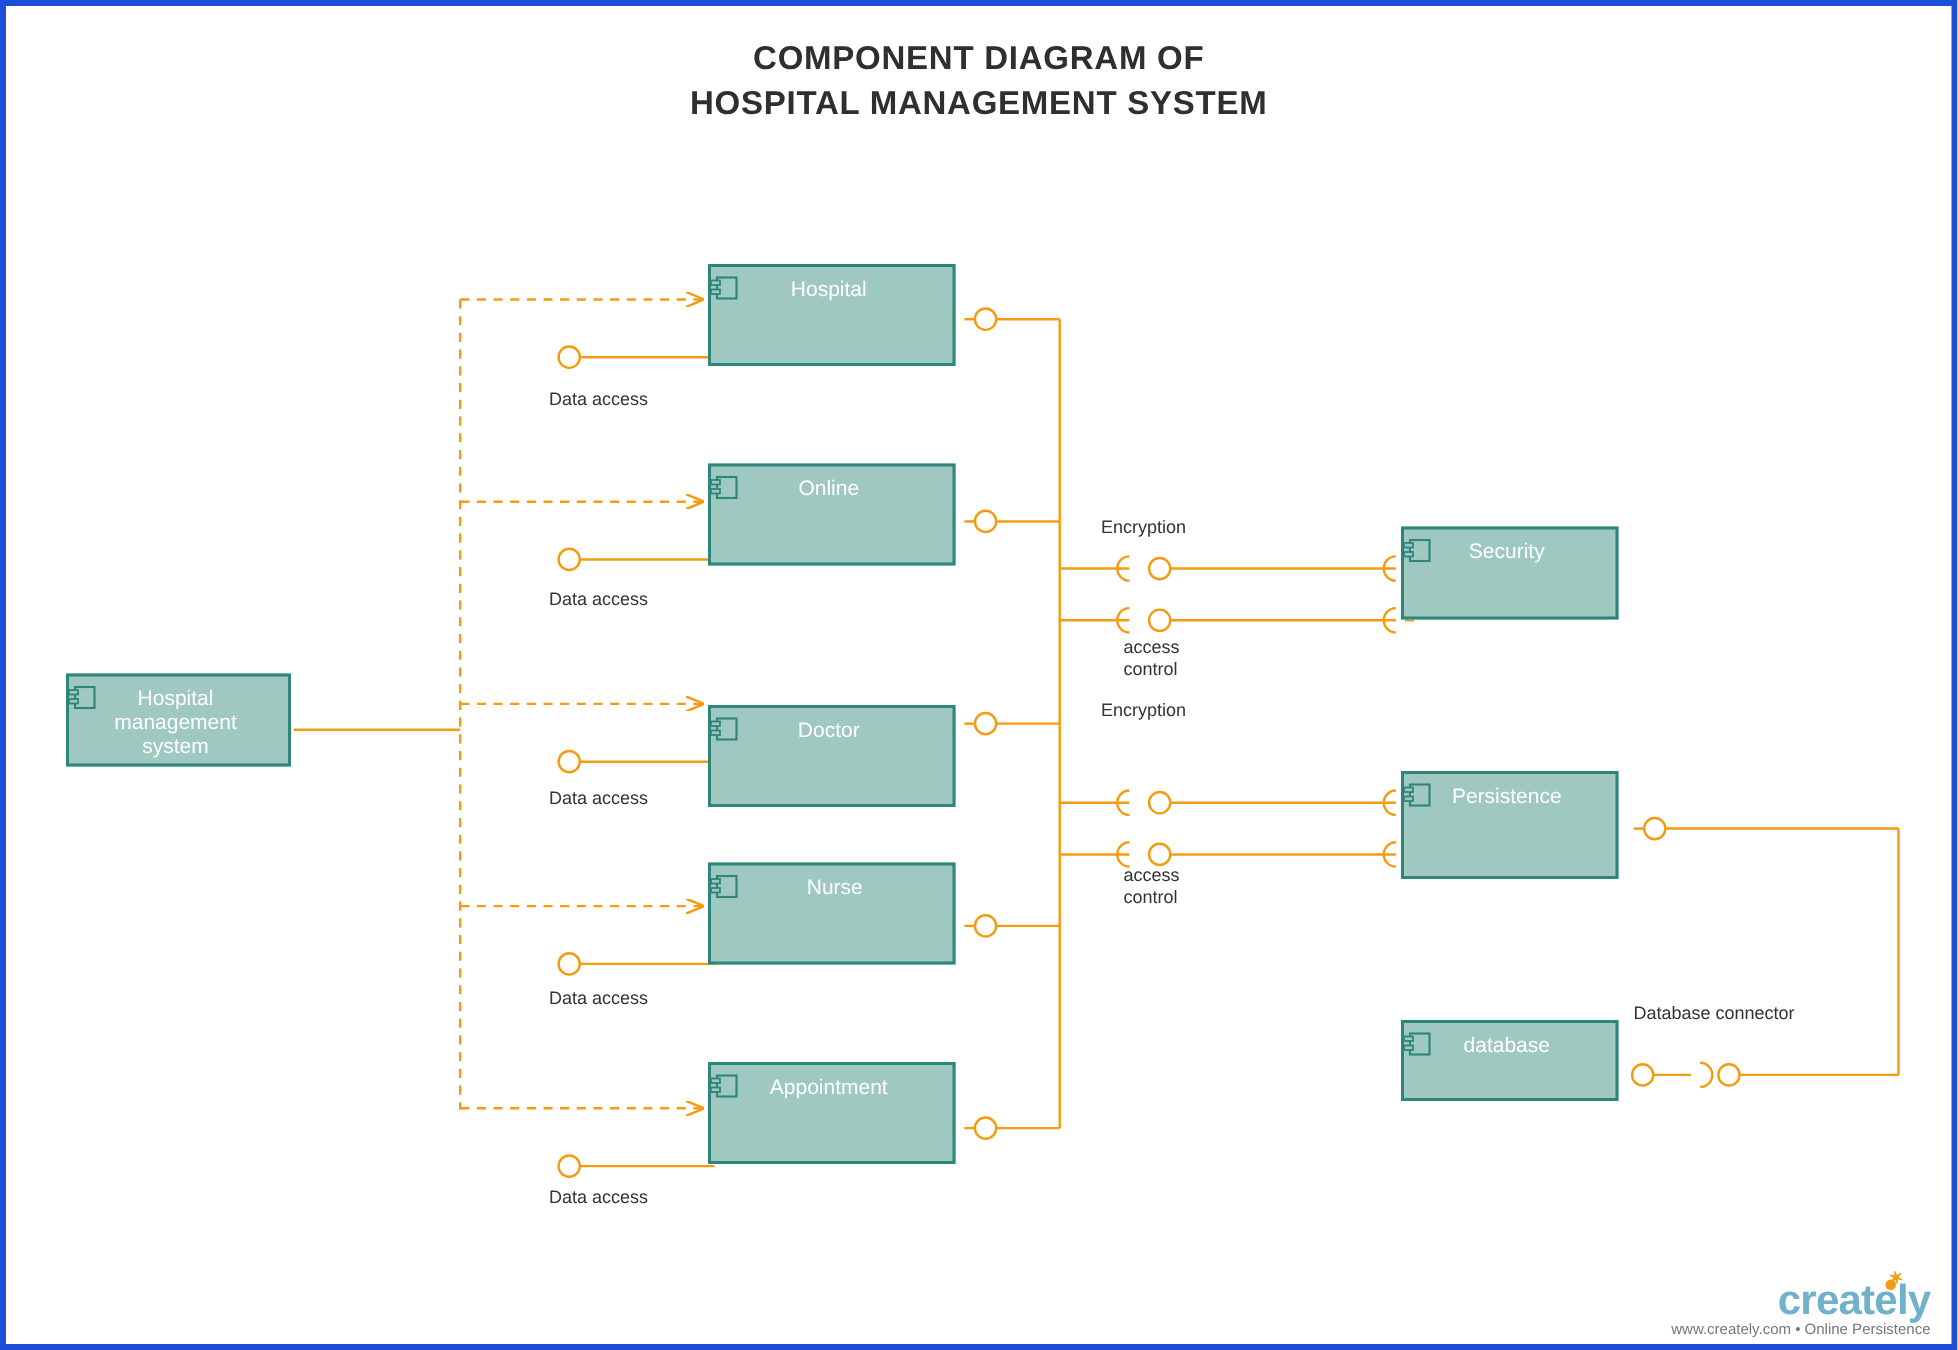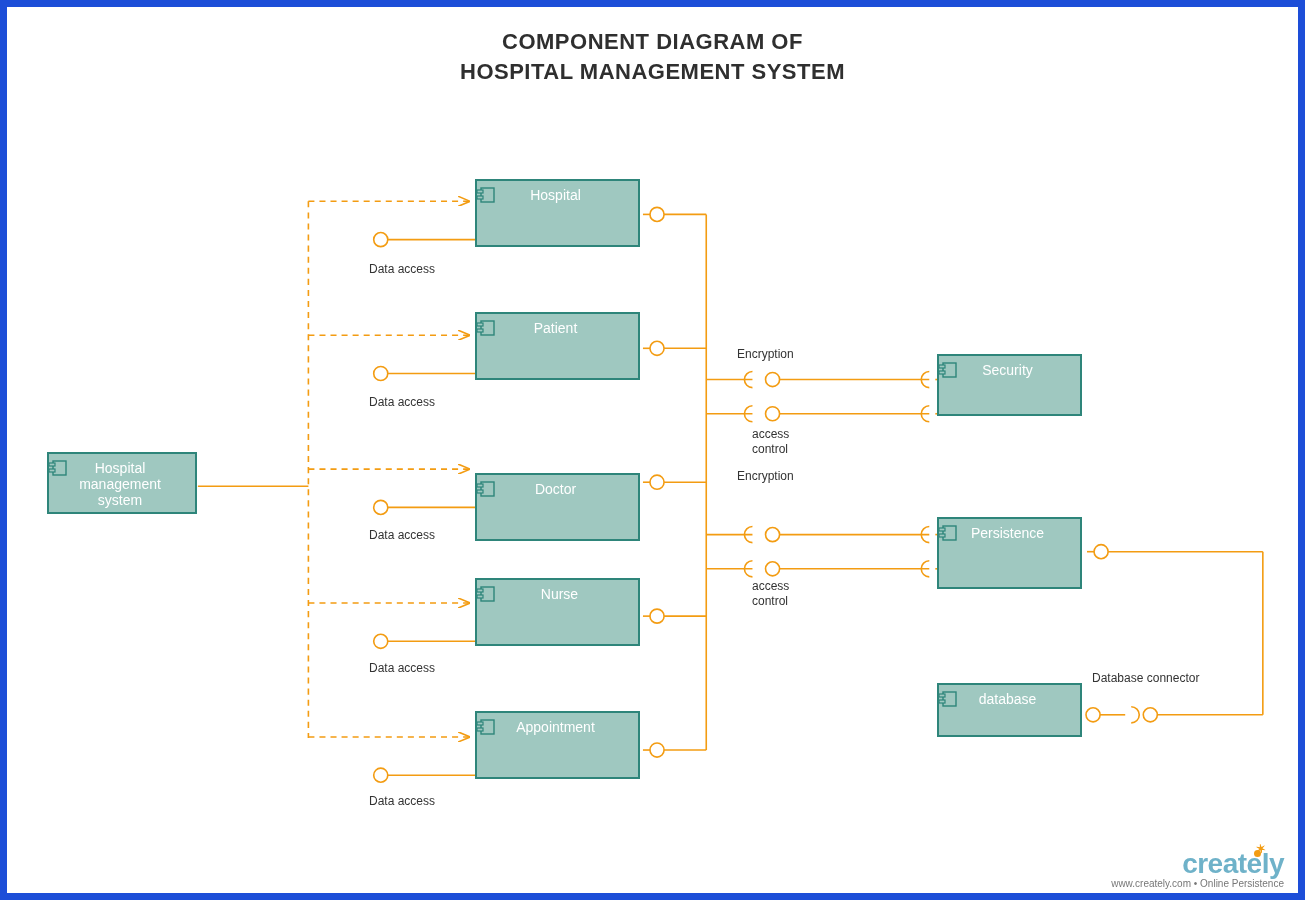--- a/index.html
+++ b/index.html
@@ -7,21 +7,21 @@
     padding: 0;
     font-family: "Segoe UI", Arial, Helvetica, sans-serif;
     background: #ffffff;
     color: #333;
   }
   .page {
     box-sizing: border-box;
     width: 1305px;
     height: 900px;
     position: relative;
-    border: 7px solid #1d4ed8;
+    border: 4px solid #1d4ed8;
     background: #fff;
     overflow: hidden;
   }
   .title {
     text-align: center;
     position: absolute;
     top: 20px;
     left: 0;
     right: 0;
     font-size: 22px;
@@ -238,21 +238,21 @@
   <div class="component" style="left:468px; top:172px; width:165px; height:68px;">
     <span>Hospital</span>
     <svg class="comp-icon" viewBox="0 0 18 16">
         <rect x="4" y="1" width="13" height="14" fill="none" stroke="#2e857a" stroke-width="1.4"></rect>
         <rect x="0" y="3" width="6" height="3" fill="#9fc8c0" stroke="#2e857a" stroke-width="1.2"></rect>
         <rect x="0" y="9" width="6" height="3" fill="#9fc8c0" stroke="#2e857a" stroke-width="1.2"></rect>
       </svg>
   </div>
 
   <div class="component" style="left:468px; top:305px; width:165px; height:68px;">
-    <span>Patient</span>
+    <span>Online</span>
     <svg class="comp-icon" viewBox="0 0 18 16">
         <rect x="4" y="1" width="13" height="14" fill="none" stroke="#2e857a" stroke-width="1.4"></rect>
         <rect x="0" y="3" width="6" height="3" fill="#9fc8c0" stroke="#2e857a" stroke-width="1.2"></rect>
         <rect x="0" y="9" width="6" height="3" fill="#9fc8c0" stroke="#2e857a" stroke-width="1.2"></rect>
       </svg>
   </div>
 
   <div class="component" style="left:468px; top:438px; width:165px; height:68px;margin-top:28px;">
     <span>Doctor</span>
     <svg class="comp-icon" viewBox="0 0 18 16">

